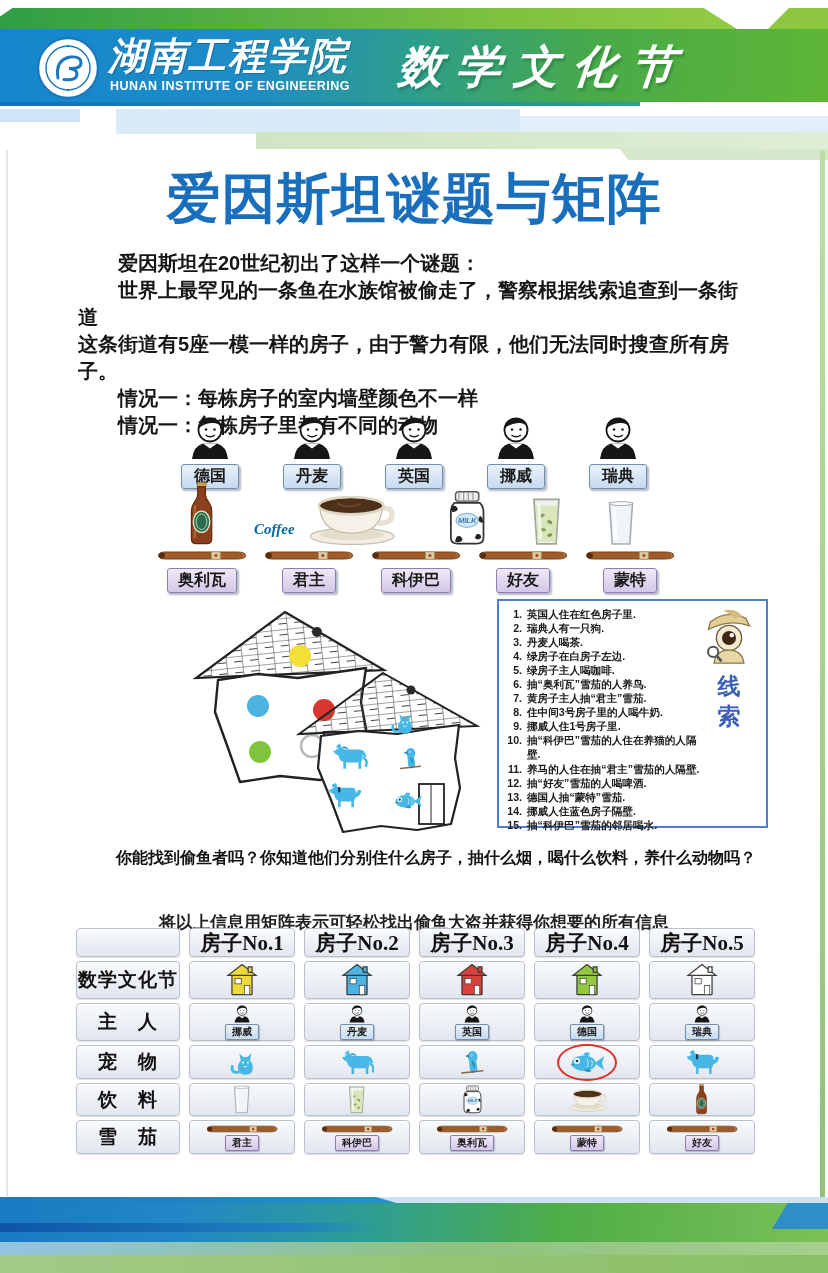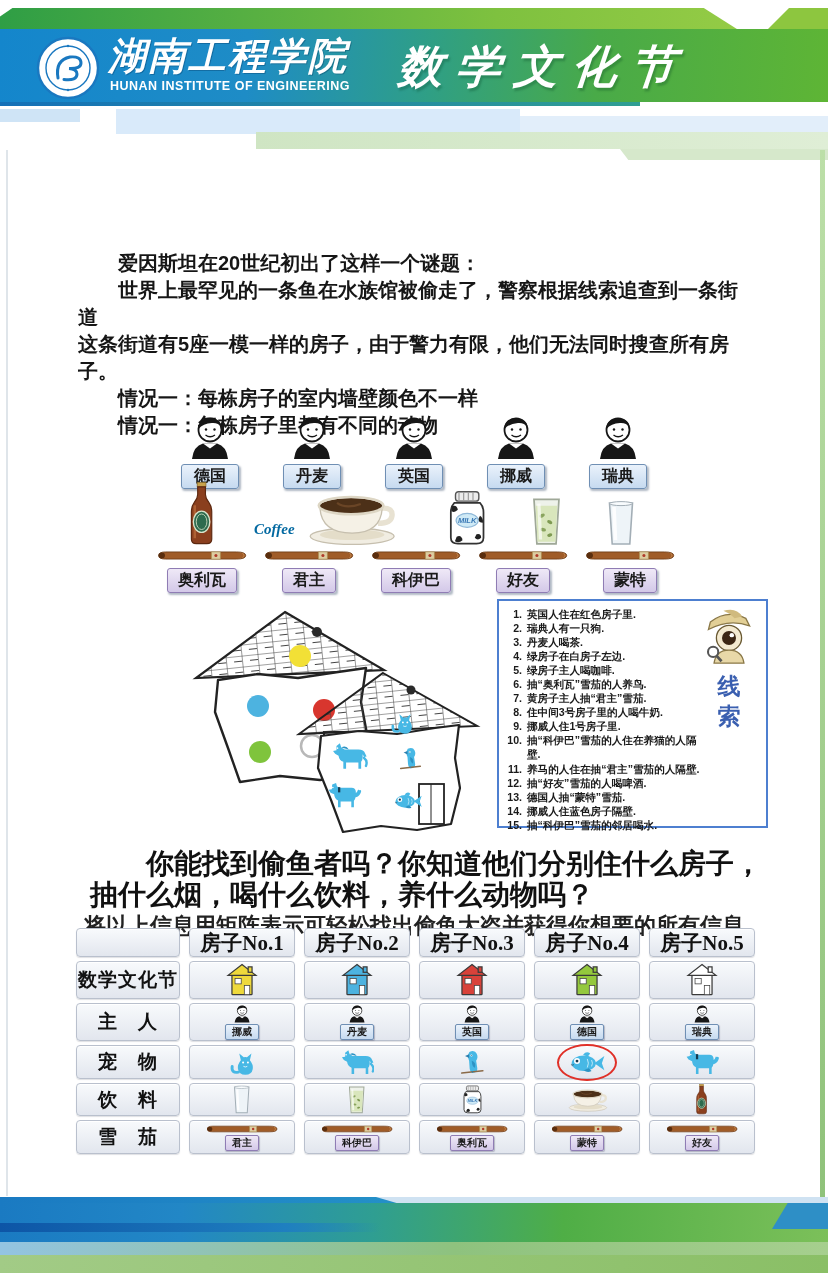--- a/index.html
+++ b/index.html
@@ -83,23 +83,23 @@
 
   .clue-box{position:absolute;left:497px;top:599px;width:271px;height:229px;border:2px solid #4d7fd0;
     background:#fff;box-sizing:border-box;padding:6px 6px 4px 4px;}
   .clue-side{float:right;width:62px;height:128px;text-align:center;}
   .clue-side .detective-svg{width:56px;height:60px;}
   .clue-char{font-size:23px;font-weight:900;color:#3a5fb0;line-height:30px;}
   .clue-list{margin:0;padding:0 0 0 22px;font-size:10.6px;font-weight:700;line-height:14.05px;color:#1a1a1a;}
   .clue-list li{padding-left:2px;}
 
   
-  .question{position:absolute;top:836px;left:78px;width:678px;margin:12px;font-size:28px;font-weight:800;
+  .question{position:absolute;top:836px;left:78px;width:678px;margin:6px;font-size:16px;font-weight:800;
     line-height:31px;text-indent:2em;color:#111;}
-  .matrix-intro{position:absolute;top:903px;left:0;right:0;margin:8px;text-align:center;font-size:22px;
+  .matrix-intro{position:absolute;top:903px;left:0;right:0;margin:8px;text-align:center;font-size:17px;
     font-weight:700;color:#222;}
   .matrix{position:absolute;top:928px;left:76px;display:grid;
     grid-template-columns:104px repeat(5,106px);
     grid-template-rows:29px 38px 38px 34px 33px 34px;
     gap:4px 9px;}
   .mcell{background:linear-gradient(180deg,#f8fafc,#e2e6ee);border:1px solid #b9c0cd;border-radius:4px;
     box-shadow:inset 0 1px 0 #fff,0 1px 1px rgba(40,50,70,.15);
     display:flex;flex-direction:column;align-items:center;justify-content:center;overflow:visible;}
   .mhead{font-size:21px;font-weight:700;font-family:"Liberation Serif",serif;}
   .mlabel{font-size:19px;font-weight:800;letter-spacing:1px;}
@@ -154,20 +154,21 @@
   <div class="event-title">数学文化节</div>
   <div class="abs ls1"></div>
   <div class="abs ls2"></div>
   <div class="abs ls3"></div>
   <div class="abs ls4"></div>
   <div class="abs ls5"></div>
   <div class="abs ls6"></div>
   <div class="abs edge-left"></div>
   <div class="abs edge-right"></div>
 
+  <h1 class="main-title">爱因斯坦谜题与矩阵</h1>
   <section class="intro">
     <p class="ind">爱因斯坦在20世纪初出了这样一个谜题：</p>
     <p class="ind">世界上最罕见的一条鱼在水族馆被偷走了，警察根据线索追查到一条街道</p>
     <p>这条街道有5座一模一样的房子，由于警力有限，他们无法同时搜查所有房子。</p>
     <p class="ind">情况一：每栋房子的室内墙壁颜色不一样</p>
     <p class="ind">情况一：每栋房子里都有不同的动物</p>
   </section>
 
   <section class="nat-row" id="nat-row">
       <div class="nat-item">

